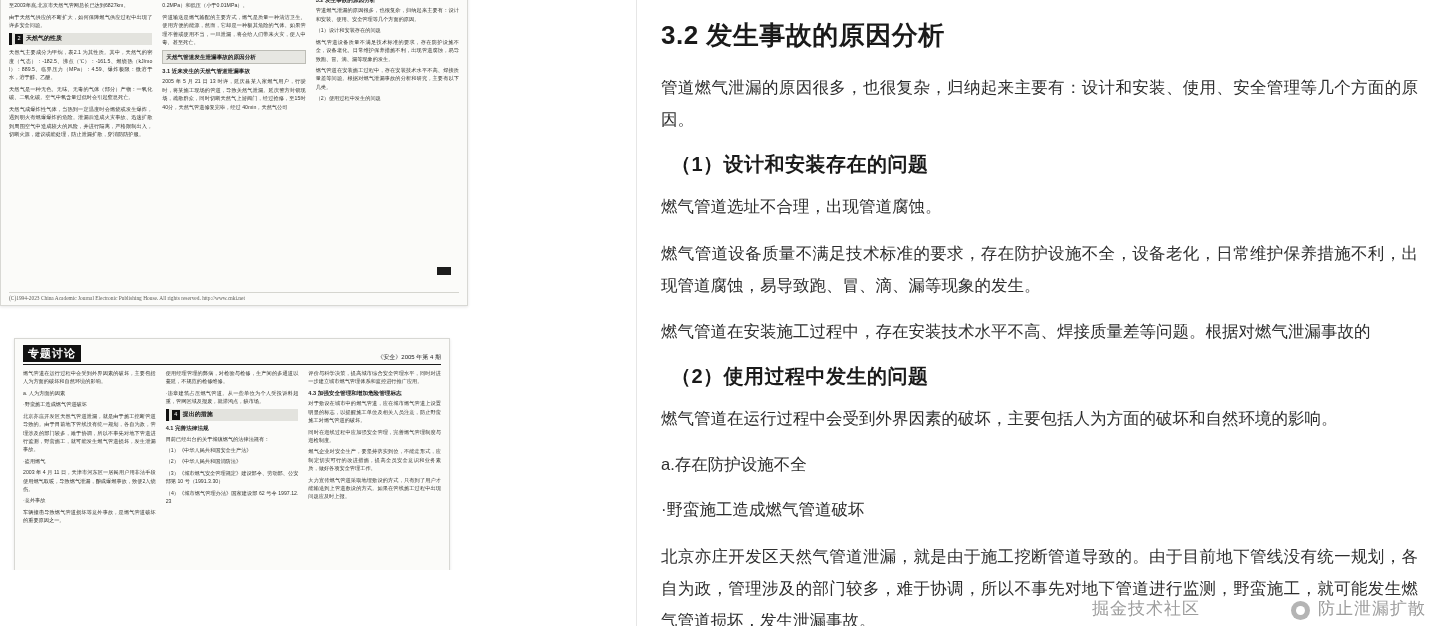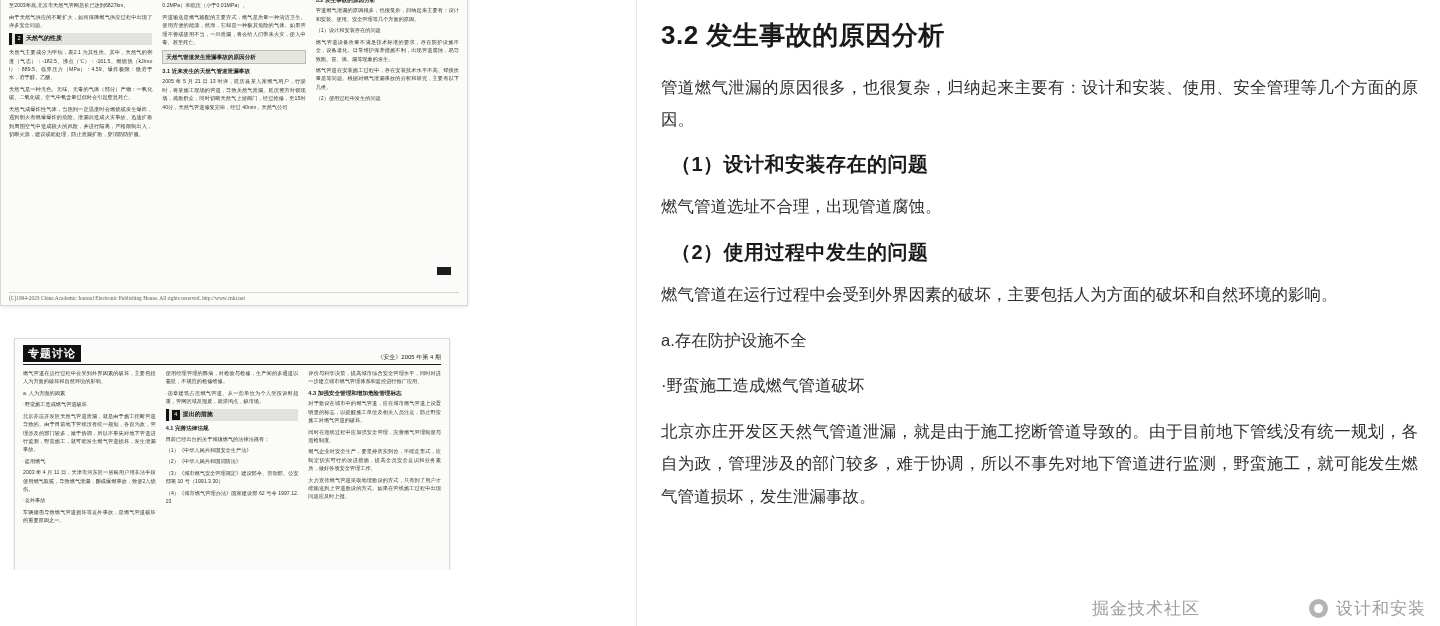--- a/index.html
+++ b/index.html
@@ -196,21 +196,21 @@
     line-height: 1.9;
     color: #2e2e2e;
     margin: 0 0 14px 0;
   }
 
   
   .wm {
     position: absolute;
     bottom: 6px;
     display: flex;
-    align-items: center;
+    align-items: flex-end;
     gap: 8px;
     color: #9c9c9c;
     font-size: 17px;
     letter-spacing: 1px;
     white-space: nowrap;
     font-family: Liberation Mono, monospace;
   }
   .wm-left { right: 240px; }
   .wm-right { right: 14px; }
   .wm-logo {
@@ -325,29 +325,31 @@
     </div>
 
   </div>
 
   <div class="article-pane">
     <span class="art-h2">3.2 发生事故的原因分析</span>
     <span class="art-p">管道燃气泄漏的原因很多，也很复杂，归纳起来主要有：设计和安装、使用、安全管理等几个方面的原因。</span>
 
     <span class="art-h3">（1）设计和安装存在的问题</span>
     <span class="art-p">燃气管道选址不合理，出现管道腐蚀。</span>
+    <span class="art-p">燃气管道设备质量不满足技术标准的要求，存在防护设施不全，设备老化，日常维护保养措施不利，出现管道腐蚀，易导致跑、冒、滴、漏等现象的发生。</span>
+    <span class="art-p">燃气管道在安装施工过程中，存在安装技术水平不高、焊接质量差等问题。根据对燃气泄漏事故的</span>
 
     <span class="art-h3">（2）使用过程中发生的问题</span>
     <span class="art-p">燃气管道在运行过程中会受到外界因素的破坏，主要包括人为方面的破坏和自然环境的影响。</span>
     <span class="art-p">a.存在防护设施不全</span>
     <span class="art-bullet">·野蛮施工造成燃气管道破坏</span>
     <span class="art-p">北京亦庄开发区天然气管道泄漏，就是由于施工挖断管道导致的。由于目前地下管线没有统一规划，各自为政，管理涉及的部门较多，难于协调，所以不事先对地下管道进行监测，野蛮施工，就可能发生燃气管道损坏，发生泄漏事故。</span>
 
     <div class="wm wm-left">
       <span>掘金技术社区</span>
     </div>
     <div class="wm wm-right">
       <span class="wm-logo"></span>
-      <span>设计和安装</span>
+      <span>防止泄漏扩散</span>
     </div>
   </div>
 
 </div>
 
 </body></html>

